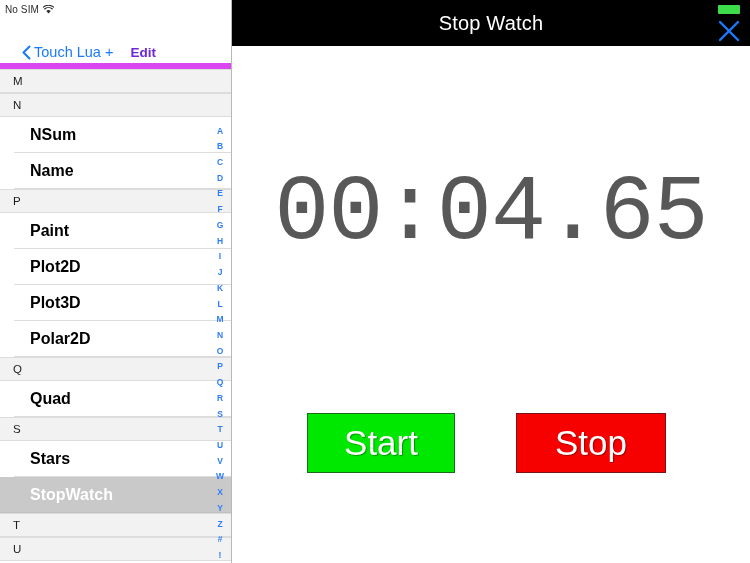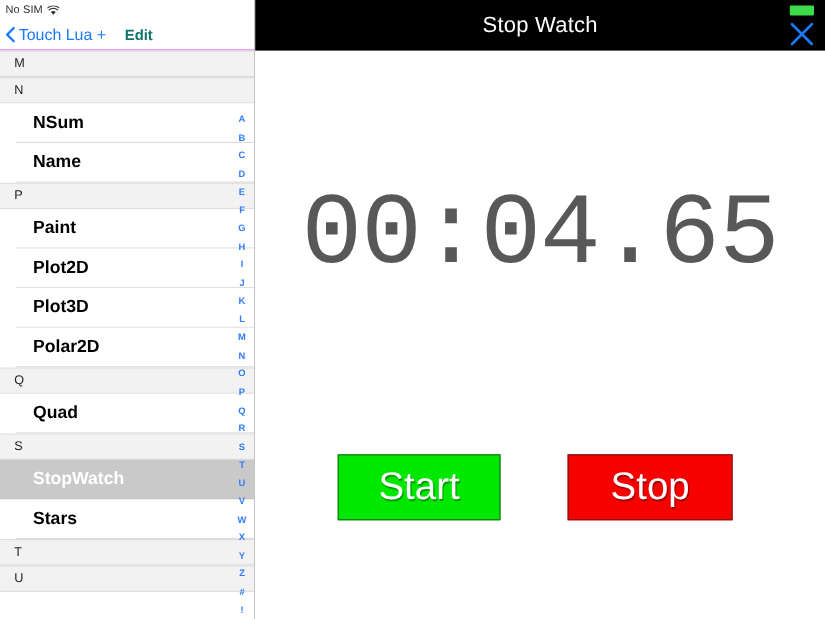--- a/index.html
+++ b/index.html
@@ -20,29 +20,30 @@
     height:18px; flex:0 0 18px; background:#ffffff;
     display:flex; align-items:center; padding-left:5px; gap:4px;
   }
   #statusbar .sb-text {
     font-size:10px; color:#2b2b2b; letter-spacing:.1px; font-weight:400;
   }
   .wifi-icon { display:block; width:11px; height:9px; }
 
   #navbar {
     height:28px; flex:0 0 28px; background:#ffffff;
-    display:flex; align-items:center; padding-left:5px;
-    border-bottom:1px solid #d946ef;
+    display:flex; align-items:center; padding-left:22px;
+    border-bottom:6px solid #d946ef;
+    margin-top:23px;
   }
   .back-chevron { display:block; width:9px; height:15px; margin-right:3px; }
   #back-label {
     font-size:14.5px; color:#1a7aff; white-space:nowrap;
   }
   #edit-button {
-    font-size:13.5px; color:#0f766e; font-weight:bold;
+    font-size:13.5px; color:#6d28d9; font-weight:bold;
     margin-left:17px; cursor:default;
   }
 
   
   #list-scroll {
     flex:1 1 auto; position:relative; overflow:hidden; background:#ffffff;
   }
   .sec-header {
     height:24px; background:#f2f2f2;
     border-top:1px solid #dcdcdc; border-bottom:1px solid #dcdcdc;
@@ -154,22 +155,22 @@
           <div class="list-row">NSum</div>
           <div class="list-row">Name</div>
           <div class="sec-header">P</div>
           <div class="list-row">Paint</div>
           <div class="list-row">Plot2D</div>
           <div class="list-row">Plot3D</div>
           <div class="list-row">Polar2D</div>
           <div class="sec-header">Q</div>
           <div class="list-row">Quad</div>
           <div class="sec-header">S</div>
+          <div class="list-row">Stars</div>
           <div class="list-row selected">StopWatch</div>
-          <div class="list-row">Stars</div>
           <div class="sec-header">T</div>
           <div class="sec-header">U</div>
         </div>
       <div id="index-strip">
           <div class="ix">A</div>
           <div class="ix">B</div>
           <div class="ix">C</div>
           <div class="ix">D</div>
           <div class="ix">E</div>
           <div class="ix">F</div>

